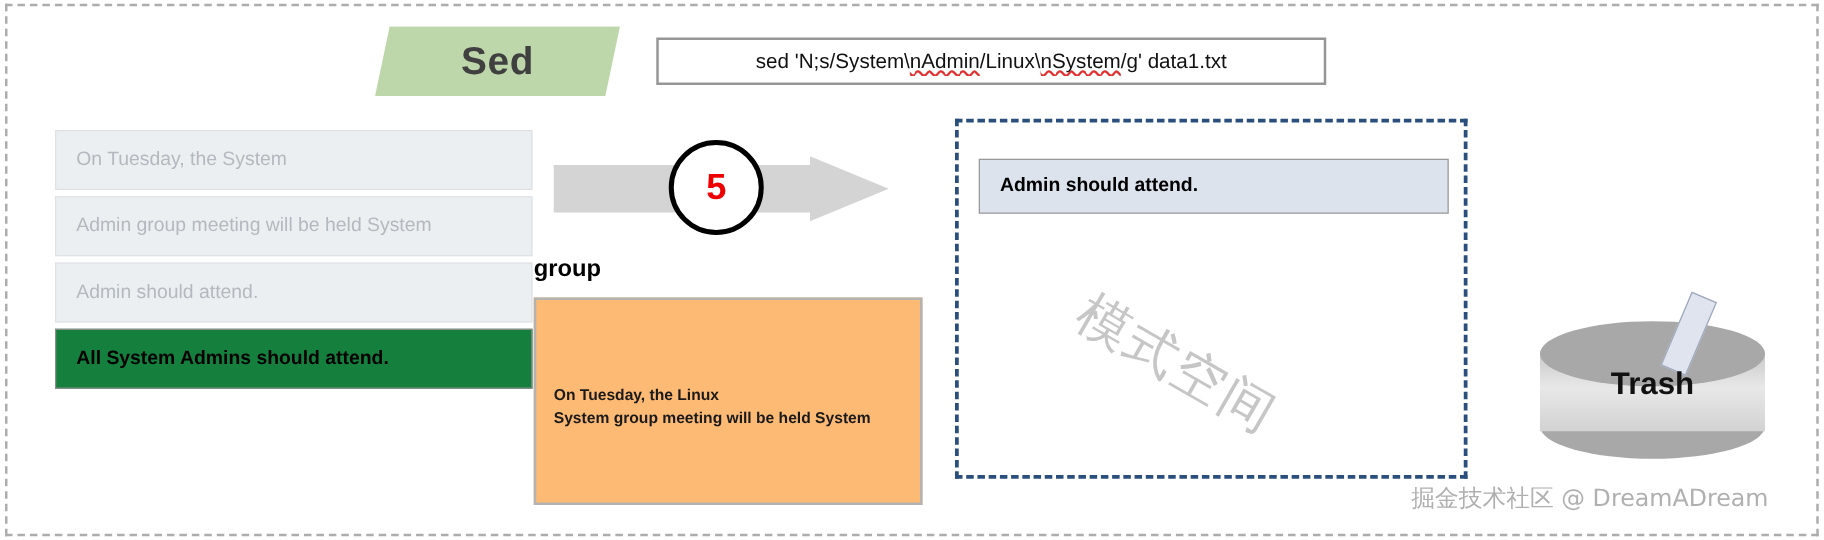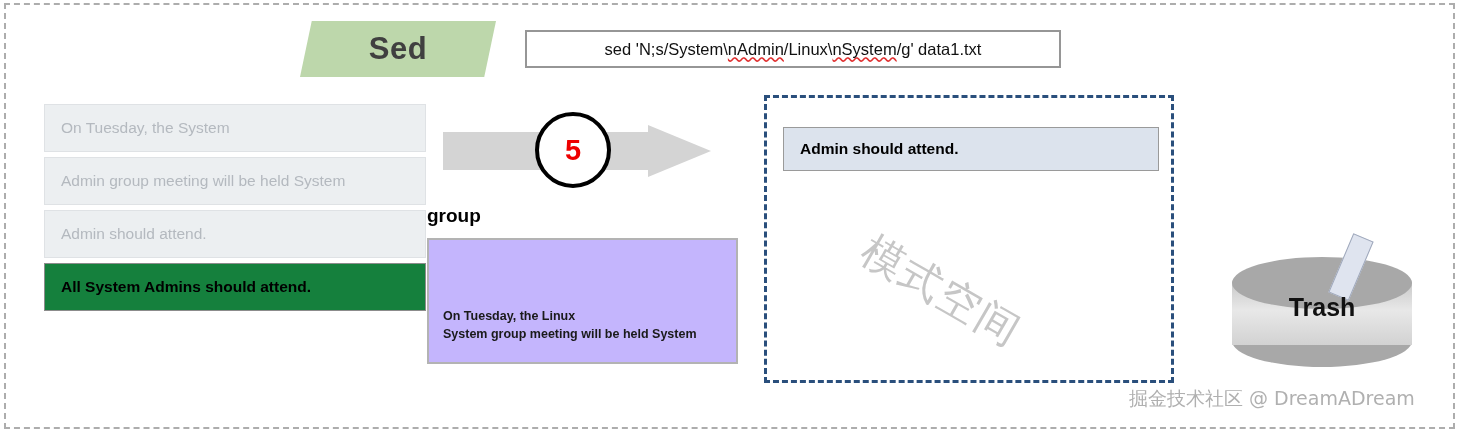--- a/index.html
+++ b/index.html
@@ -166,23 +166,23 @@
     top: 205px;
     font-size: 19px;
     font-weight: 700;
     color: #000000;
   }
   #print-box {
     position: absolute;
     left: 427px;
     top: 238px;
     width: 311px;
-    height: 126px;
-    box-sizing: border-box;
-    background: #c4b5fd;
+    height: 166px;
+    box-sizing: border-box;
+    background: #fdba74;
     border: 2px solid #b3b3b3;
     padding-left: 40px;
   }
   #print-box .print-text {
     position: absolute;
     left: 14px;
     top: 68px;
     font-size: 12.5px;
     font-weight: 700;
     color: #1a1a1a;

